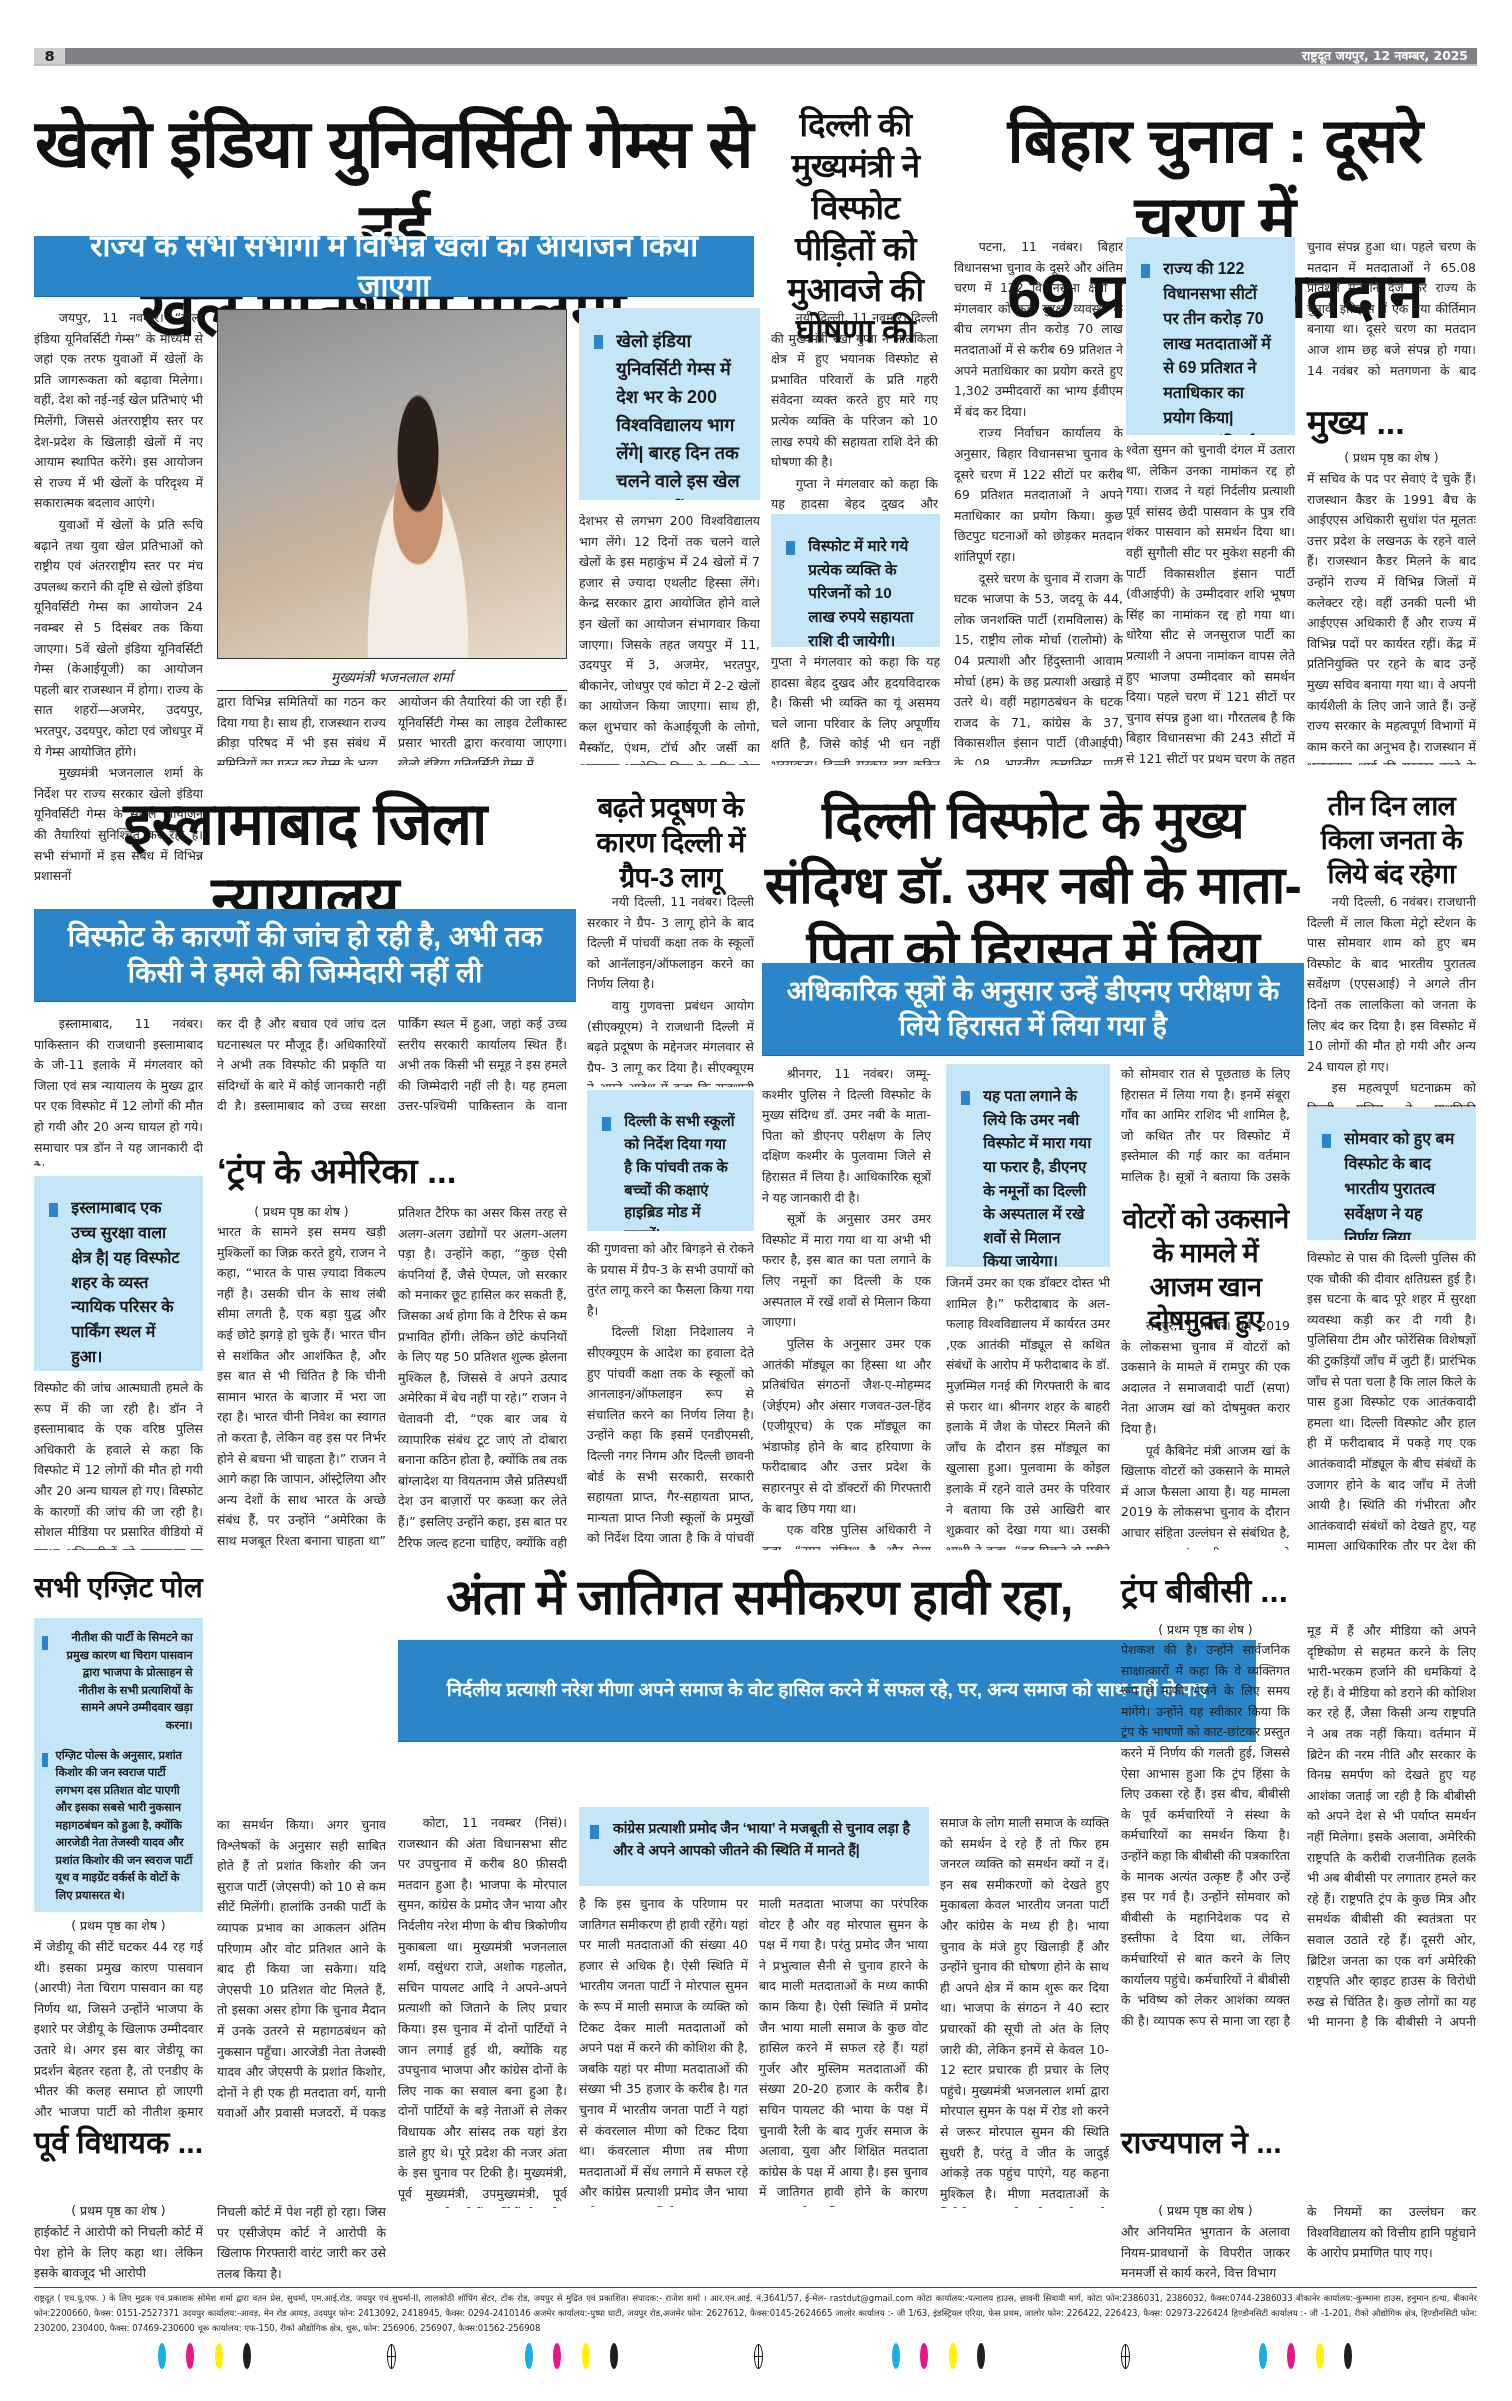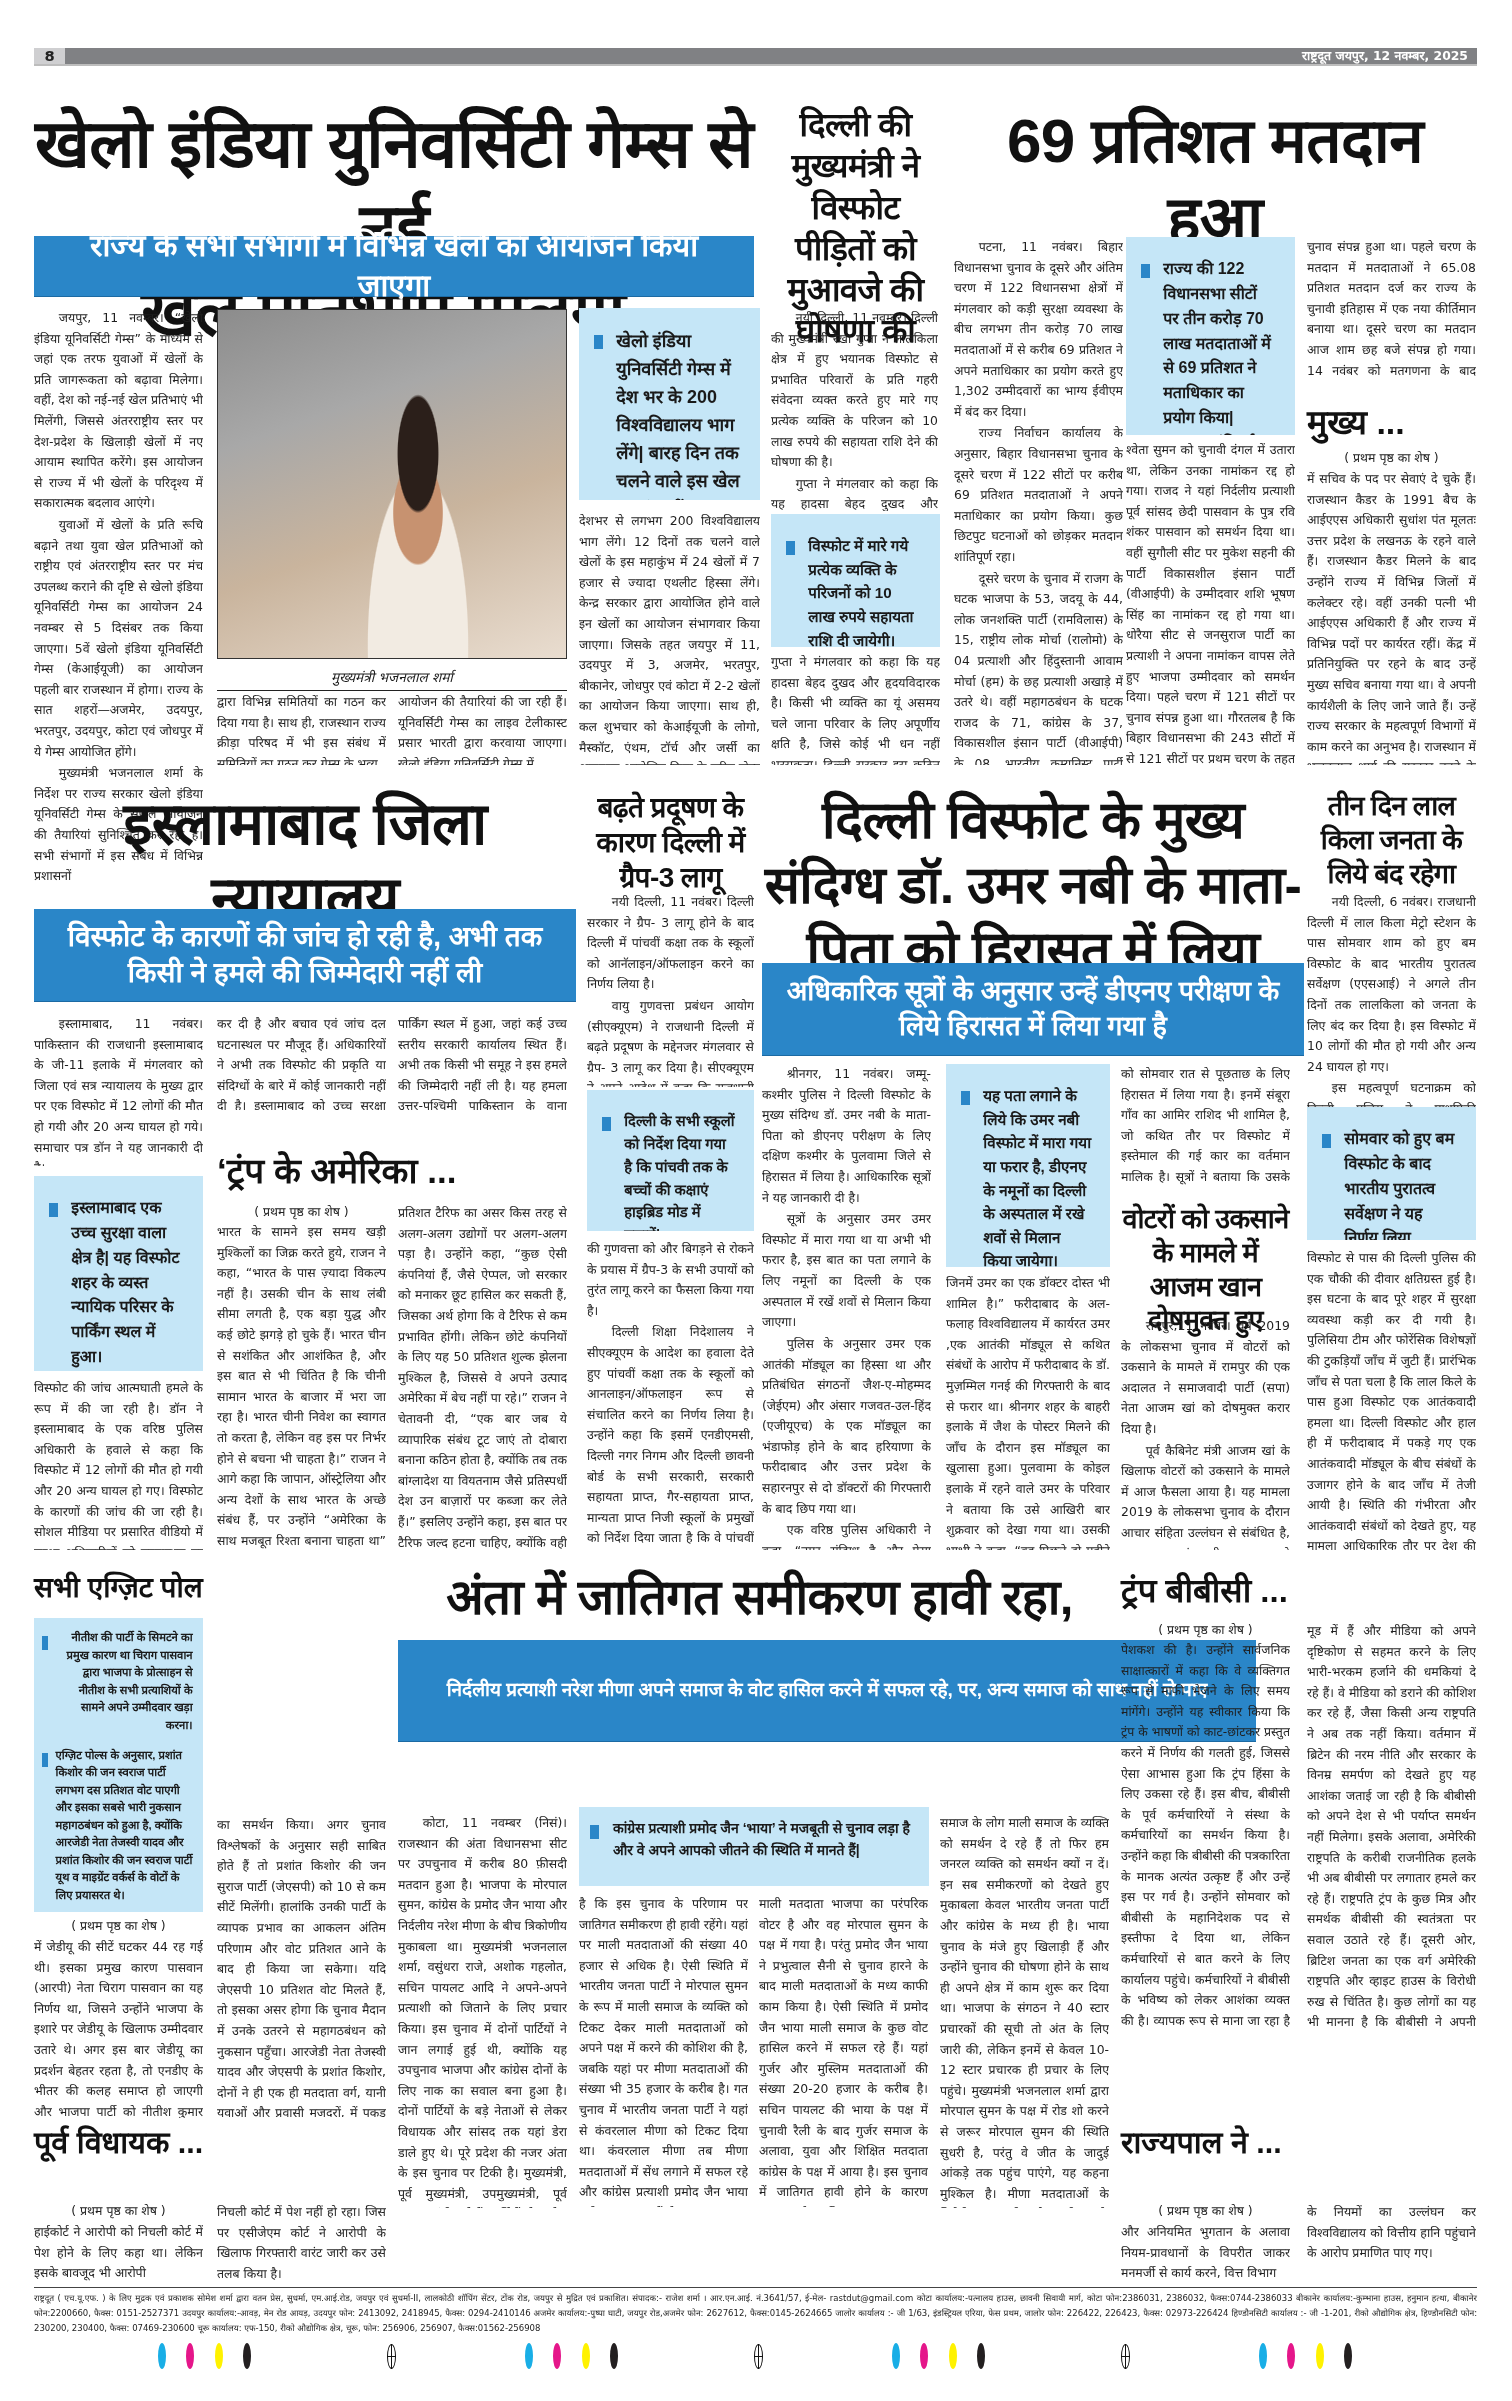--- a/index.html
+++ b/index.html
@@ -91,20 +91,21 @@
   <div class="abs callout" style="left:771px;top:514px;width:169px;height:133px;">
     <span class="bullet"></span><span class="ctext small" style="font-size:15.2px;">विस्फोट में मारे गये प्रत्येक व्यक्ति के परिजनों को 10 लाख रुपये सहायता राशि दी जायेगी।</span>
   </div>
   <div class="abs col" style="left:771px;top:652px;width:169px;height:113px;">
     <p class="noindent">गुप्ता ने मंगलवार को कहा कि यह हादसा बेहद दुखद और हृदयविदारक है। किसी भी व्यक्ति का यूं असमय चले जाना परिवार के लिए अपूर्णीय क्षति है, जिसे कोई भी धन नहीं भरसकता। दिल्ली सरकार इस कठिन घड़ी में हर पीड़ित परिवार के साथ मजबूती से खड़ी है। मुख्यमंत्री ने यह भी कहा कि घायलों को समुचित उपचार और वित्तीय सहायता शीघ्र उपलब्ध कराई जाए, ताकि कोई भी पीड़ित व्यक्ति इलाज के अभाव में पीड़ा न सहे।</p>
   </div>
 </section>
 
 <section>
   <div class="abs headline h-xl" style="left:954px;top:102px;width:522px;font-size:62px;">
+    <div>बिहार चुनाव : दूसरे चरण में</div>
     <div>69 प्रतिशत मतदान हुआ</div>
   </div>
   <div class="abs col" style="left:954px;top:237px;width:169px;height:528px;">
     <p>पटना, 11 नवंबर। बिहार विधानसभा चुनाव के दूसरे और अंतिम चरण में 122 विधानसभा क्षेत्रों में मंगलवार को कड़ी सुरक्षा व्यवस्था के बीच लगभग तीन करोड़ 70 लाख मतदाताओं में से करीब 69 प्रतिशत ने अपने मताधिकार का प्रयोग करते हुए 1,302 उम्मीदवारों का भाग्य ईवीएम में बंद कर दिया।</p>
     <p>राज्य निर्वाचन कार्यालय के अनुसार, बिहार विधानसभा चुनाव के दूसरे चरण में 122 सीटों पर करीब 69 प्रतिशत मतदाताओं ने अपने मताधिकार का प्रयोग किया। कुछ छिटपुट घटनाओं को छोड़कर मतदान शांतिपूर्ण रहा।</p>
     <p>दूसरे चरण के चुनाव में राजग के घटक भाजपा के 53, जदयू के 44, लोक जनशक्ति पार्टी (रामविलास) के 15, राष्ट्रीय लोक मोर्चा (रालोमो) के 04 प्रत्याशी और हिंदुस्तानी आवाम मोर्चा (हम) के छह प्रत्याशी अखाड़े में उतरे थे। वहीं महागठबंधन के घटक राजद के 71, कांग्रेस के 37, विकासशील इंसान पार्टी (वीआईपी) के 08, भारतीय कम्युनिस्ट पार्टी मार्क्सवादी लेनिनवादी (भाकपा माले) के 06, भारतीय कम्युनिस्ट पार्टी (भाकपा) के चार और मार्क्सवादी कम्युनिस्ट पार्टी (माकपा) का एक उम्मीदवार चुनावी मैदान में है। मोहिनिया सुरक्षित सीट पर राजद ने</p>
   </div>
   <div class="abs callout" style="left:1126px;top:237px;width:169px;height:198px;">
     <span class="bullet"></span><span class="ctext" style="font-size:16px;">राज्य की 122 विधानसभा सीटों पर तीन करोड़ 70 लाख मतदाताओं में से 69 प्रतिशत ने मताधिकार का प्रयोग किया| मतदान शांतिपूर्वक पूरा हुआ|</span>
   </div>

